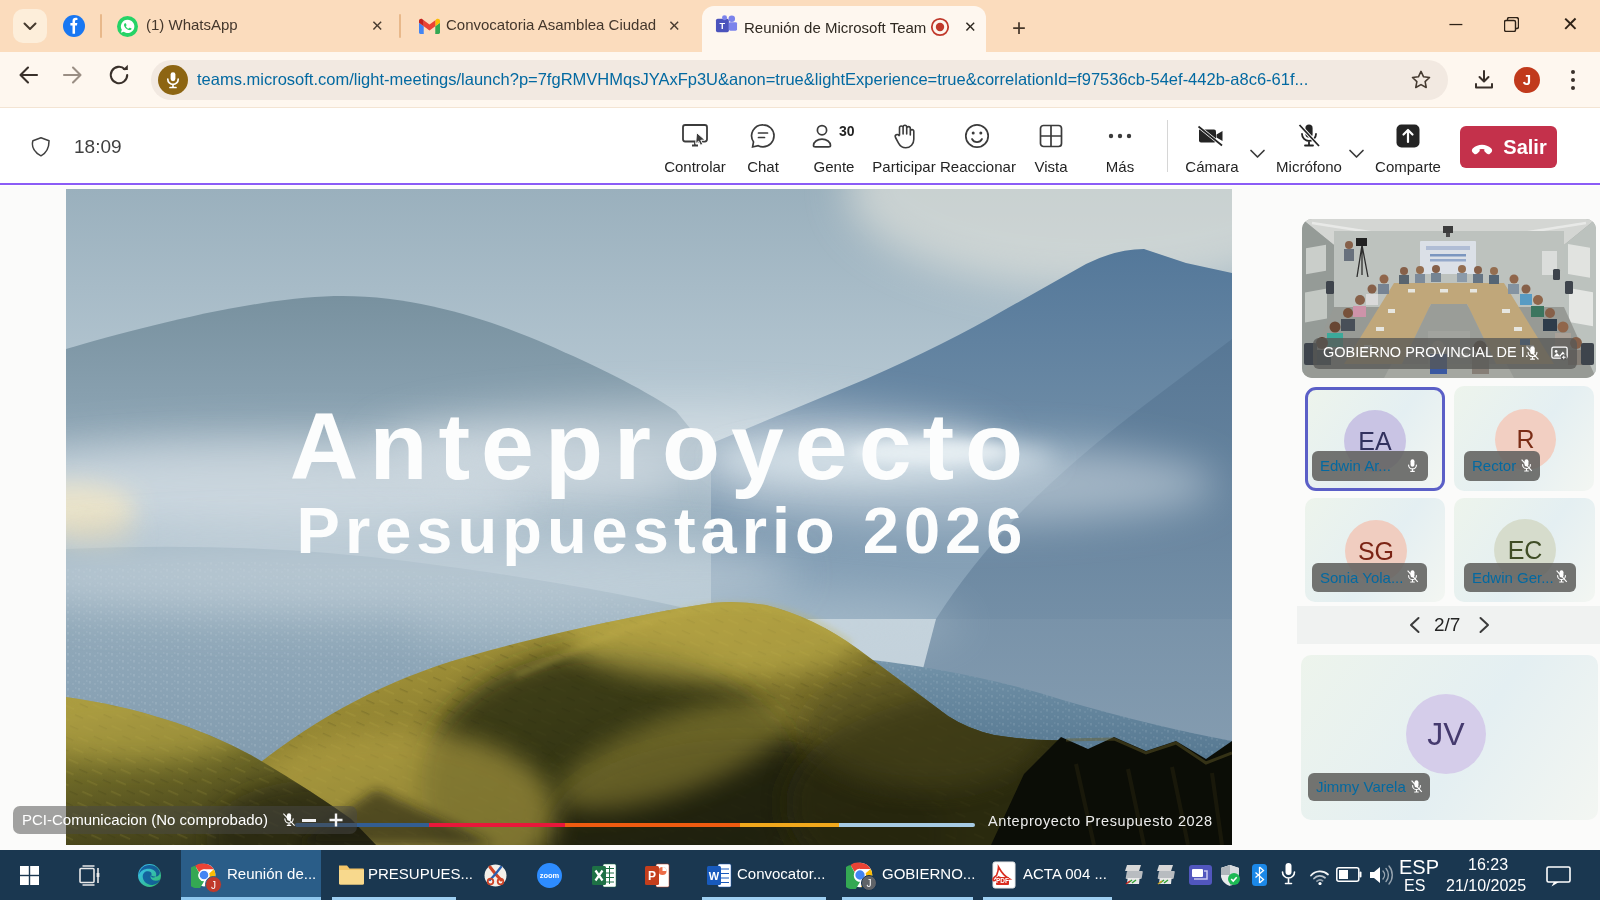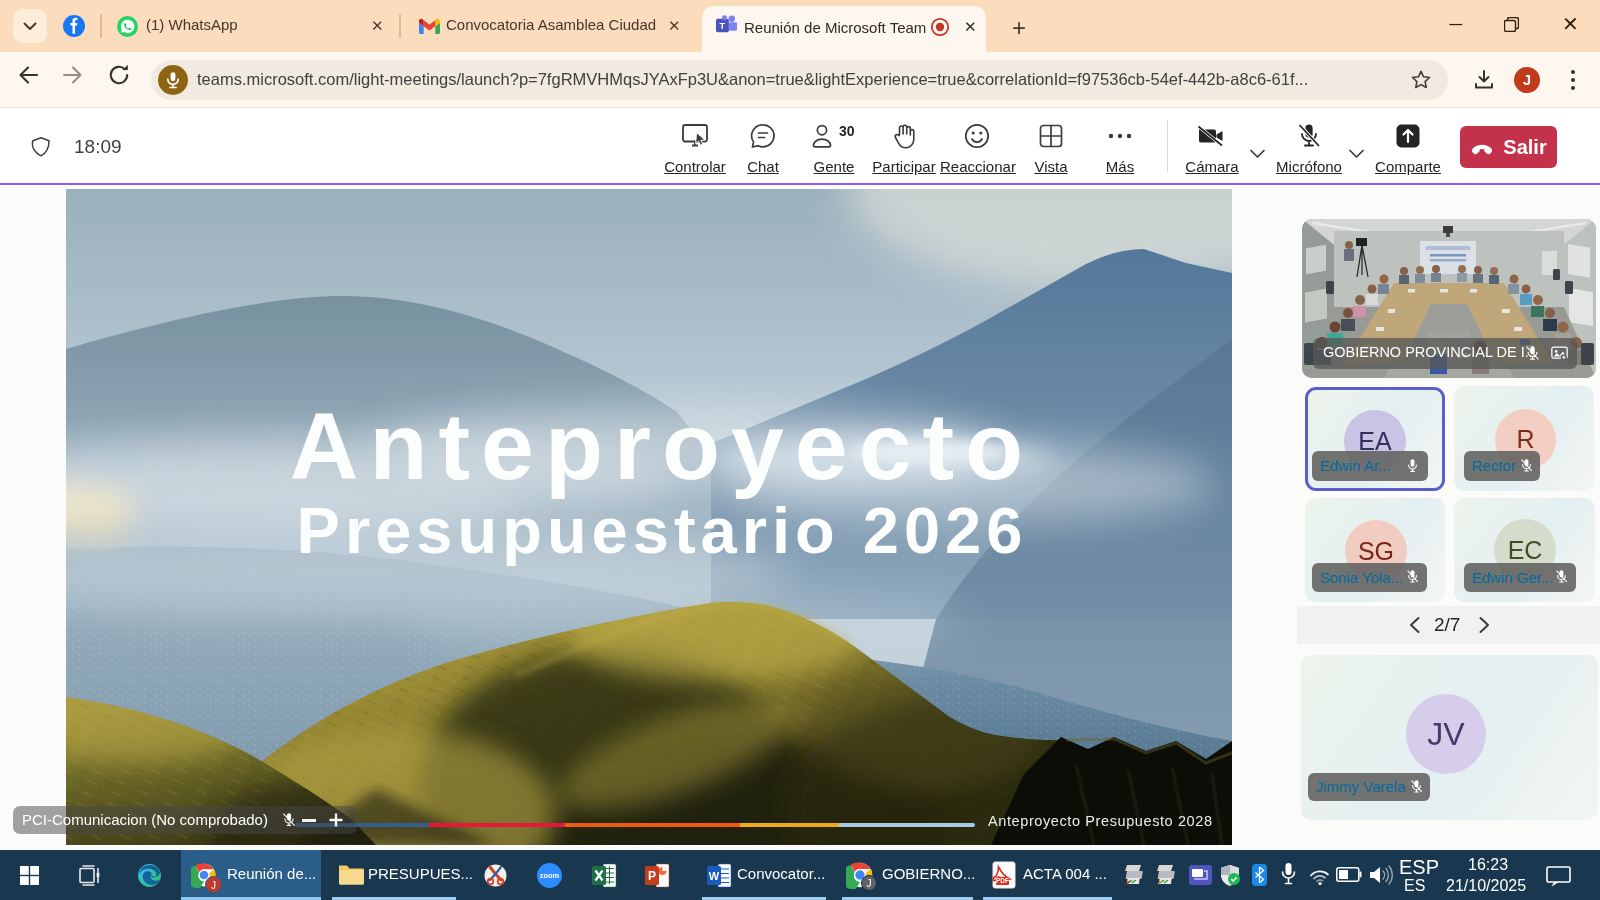--- a/index.html
+++ b/index.html
@@ -10,21 +10,21 @@
 .tabchev { position:absolute; left:13px; top:9px; width:34px; height:34px; border-radius:10px; background:#fdeeda; color:#45372a; font-size:14px; text-align:center; line-height:34px; }
 .tabtxt { position:absolute; top:16px; font-size:15px; color:#44372c; white-space:nowrap; overflow:hidden; }
 .tabx { position:absolute; top:17px; font-size:15px; color:#4a3d31; }
 .tabsep { position:absolute; top:14px; width:2px; height:24px; background:#e8b88a; border-radius:1px; }
 #activetab { position:absolute; left:702px; top:6px; width:284px; height:46px; background:#fef7ef; border-radius:12px 12px 0 0; }
 
 #addrbar { position:absolute; top:52px; left:0; width:1600px; height:56px; background:#fef7ef; border-bottom:1px solid #f3e4d3; }
 #urlpill { position:absolute; left:151px; top:8px; width:1297px; height:40px; background:#f2e9e1; border-radius:20px; }
 
 #teamsbar { position:absolute; top:108px; left:0; width:1600px; height:77px; background:#fff; border-bottom:2px solid #8b5cf6; }
-.tbtn { position:absolute; top:14px; text-align:center; color:#242424;text-decoration:underline; }
+.tbtn { position:absolute; top:14px; text-align:center; color:#242424; }
 .tbtn .lbl { font-size:15px; color:#242424; margin-top:4px; }
 #salir { position:absolute; left:1460px; top:18px; width:97px; height:42px; background:#c4314b; border-radius:6px; color:#fff; text-align:center; line-height:42px; font-size:20px; font-weight:bold; }
 
 #content { position:absolute; top:186px; left:0; width:1600px; height:664px; background:#fbfbfa; }
 #slide { position:absolute; left:66px; top:3px; width:1166px; height:656px; overflow:hidden; }
 
 .tile { position:absolute; border-radius:10px; background:linear-gradient(125deg,#edf4ec 0%,#e4eff2 55%,#f3f6f2 100%); }
 .avatar { position:absolute; border-radius:50%; text-align:center; }
 .namepill { position:absolute; background:rgba(97,97,95,0.88); border-radius:6px; color:#0369a1; font-size:15px; line-height:29px; padding:0 8px; white-space:nowrap; }
 
@@ -96,21 +96,21 @@
         <path d="M22.8 3.8 v5.2 h-5.2z" fill="#39302a"></path>
       </svg>
     <div id="urlpill">
       <svg style="position:absolute;left:7px;top:5px" width="30" height="30" viewBox="0 0 30 30">
           <circle cx="15" cy="15" r="15" fill="#8d6512"></circle>
           <g stroke="#fff" stroke-width="1.7" fill="none" stroke-linecap="round">
             <rect x="12.6" y="7.2" width="4.8" height="9" rx="2.4" fill="#fff" stroke="none"></rect>
             <path d="M9.8 14.2a5.2 5.2 0 0 0 10.4 0M15 19.5v2.8M12 22.5h6"></path>
           </g>
         </svg>
-      <div style="position:absolute;left:46px;top:10px;font-size:16.5px;color:#404040;white-space:nowrap;width:1190px;overflow:hidden">teams.microsoft.com/light-meetings/launch?p=7fgRMVHMqsJYAxFp3U&amp;anon=true&amp;lightExperience=true&amp;correlationId=f97536cb-54ef-442b-a8c6-61f...</div>
+      <div style="position:absolute;left:46px;top:10px;font-size:16.5px;color:#0369a1;white-space:nowrap;width:1190px;overflow:hidden">teams.microsoft.com/light-meetings/launch?p=7fgRMVHMqsJYAxFp3U&amp;anon=true&amp;lightExperience=true&amp;correlationId=f97536cb-54ef-442b-a8c6-61f...</div>
       <svg style="position:absolute;right:16px;top:9px" width="22" height="22" viewBox="0 0 24 24">
           <path d="M12 2.6l2.8 5.9 6.5.8-4.8 4.5 1.2 6.4-5.7-3.2-5.7 3.2 1.2-6.4L2.7 9.3l6.5-.8z" fill="none" stroke="#453a30" stroke-width="1.7" stroke-linejoin="round"></path>
         </svg>
     </div>
     <svg style="position:absolute;left:1472px;top:16px" width="24" height="24" viewBox="0 0 24 24">
         <path d="M12 3v10M7.5 9 12 13.5 16.5 9" fill="none" stroke="#39302a" stroke-width="2" stroke-linecap="round" stroke-linejoin="round"></path>
         <path d="M4 16v3.5h16V16" fill="none" stroke="#39302a" stroke-width="2" stroke-linecap="round" stroke-linejoin="round"></path>
       </svg>
     <div style="position:absolute;left:1514px;top:15px;width:26px;height:26px;border-radius:50%;background:#c13a1c;color:#fff;font-size:15px;text-align:center;line-height:26px;font-weight:bold">J</div>
     <svg style="position:absolute;left:1566px;top:15px" width="14" height="26" viewBox="0 0 14 26">

